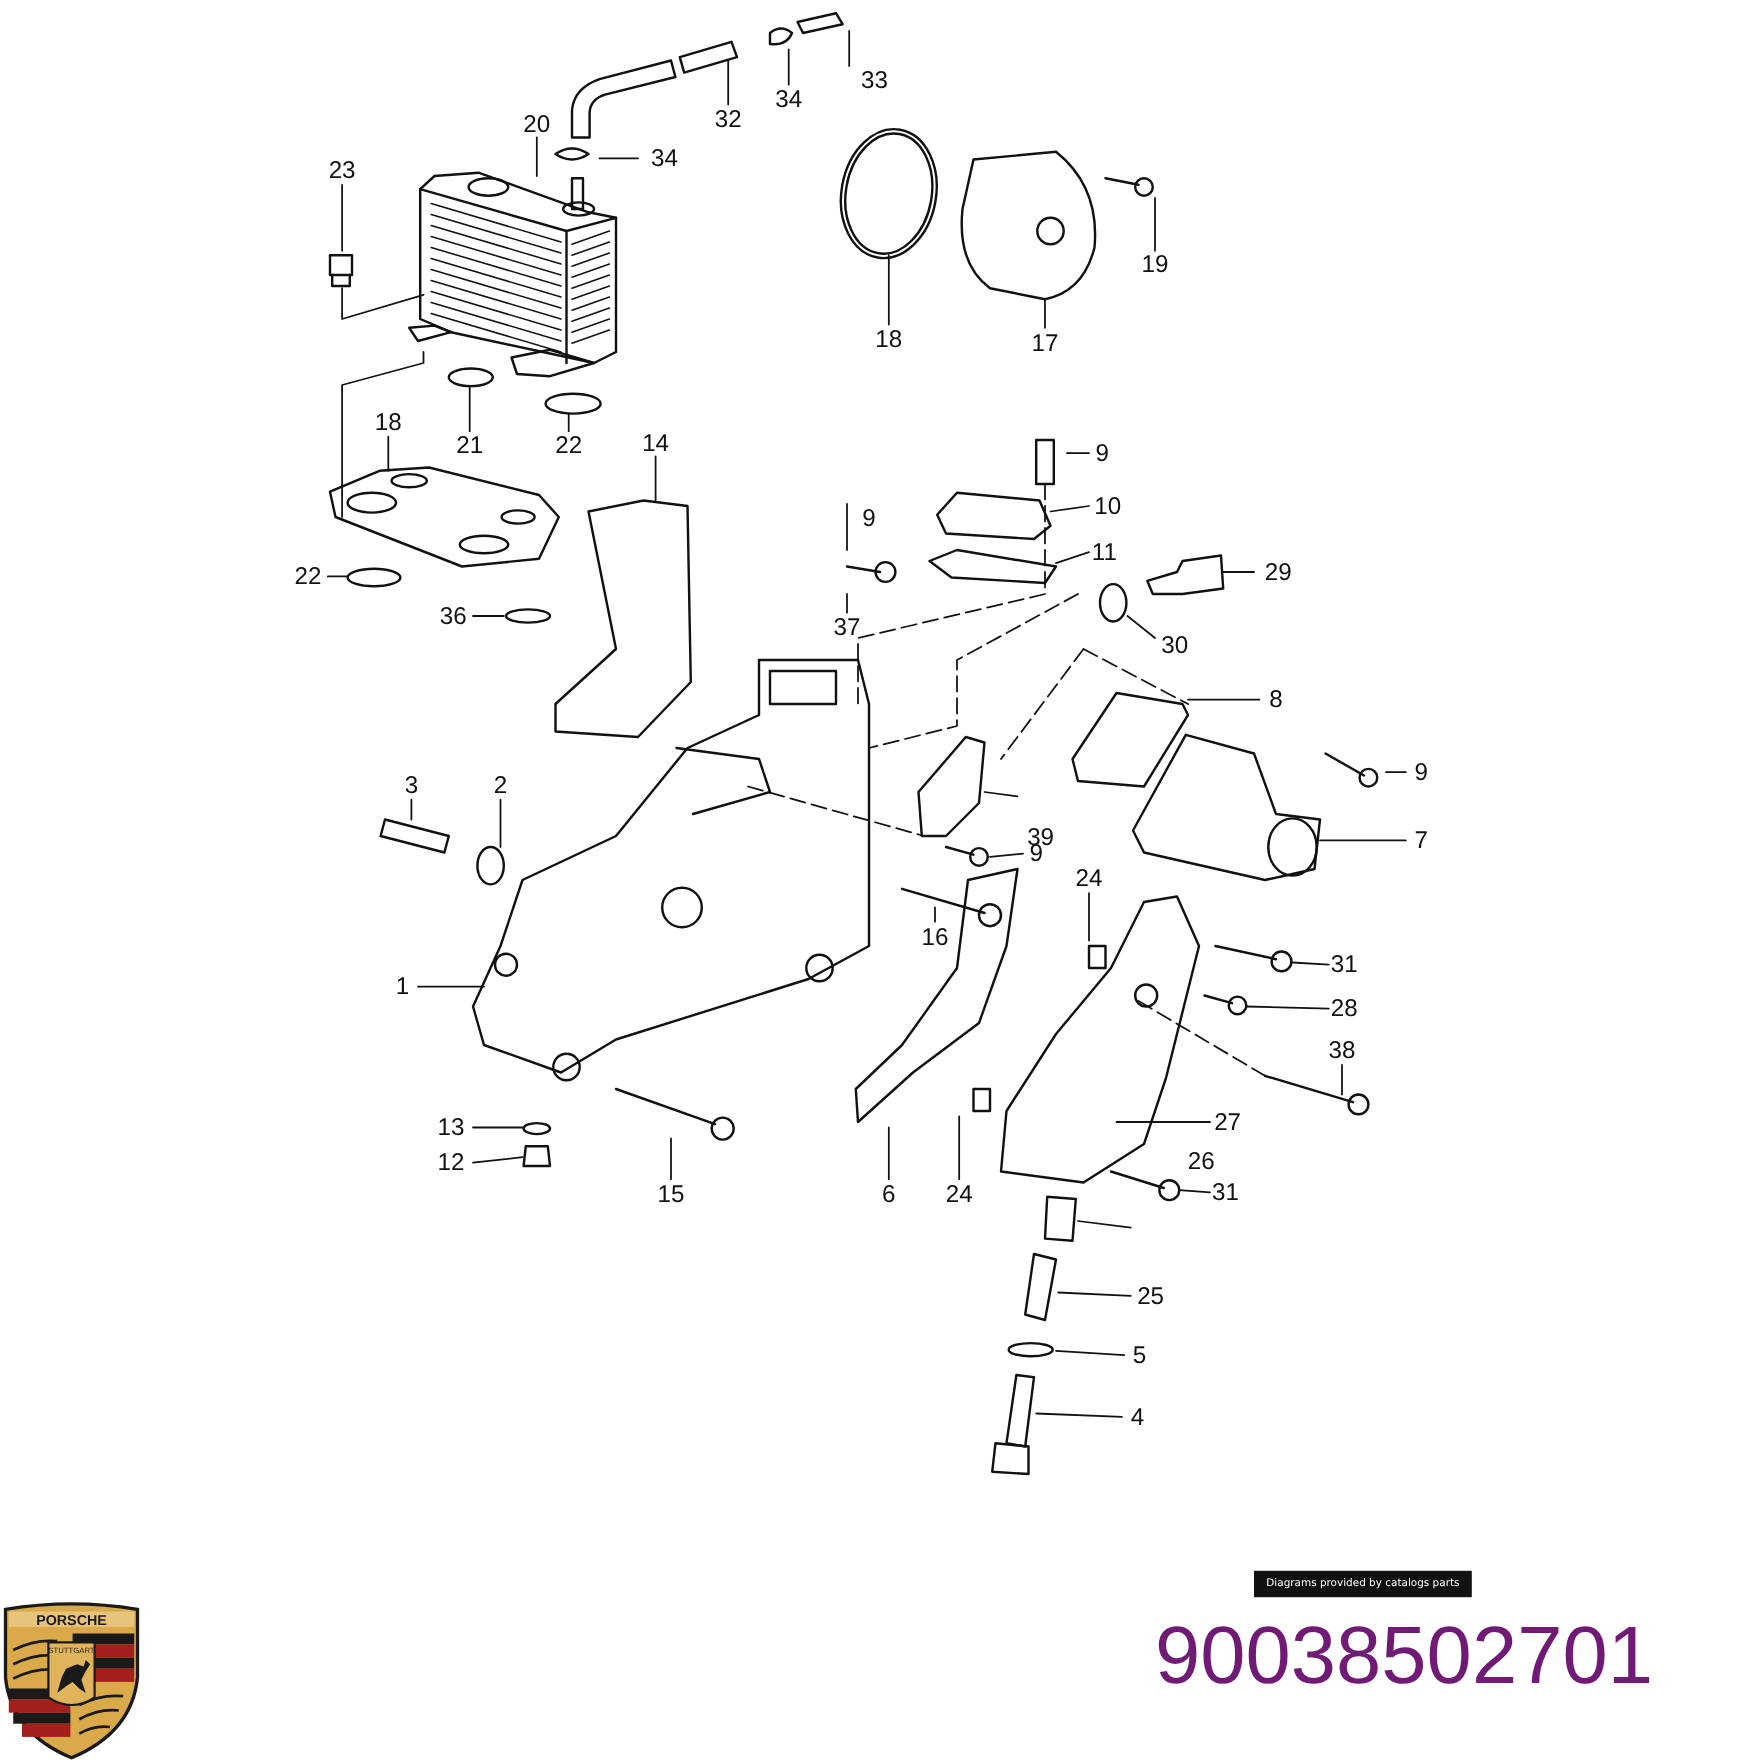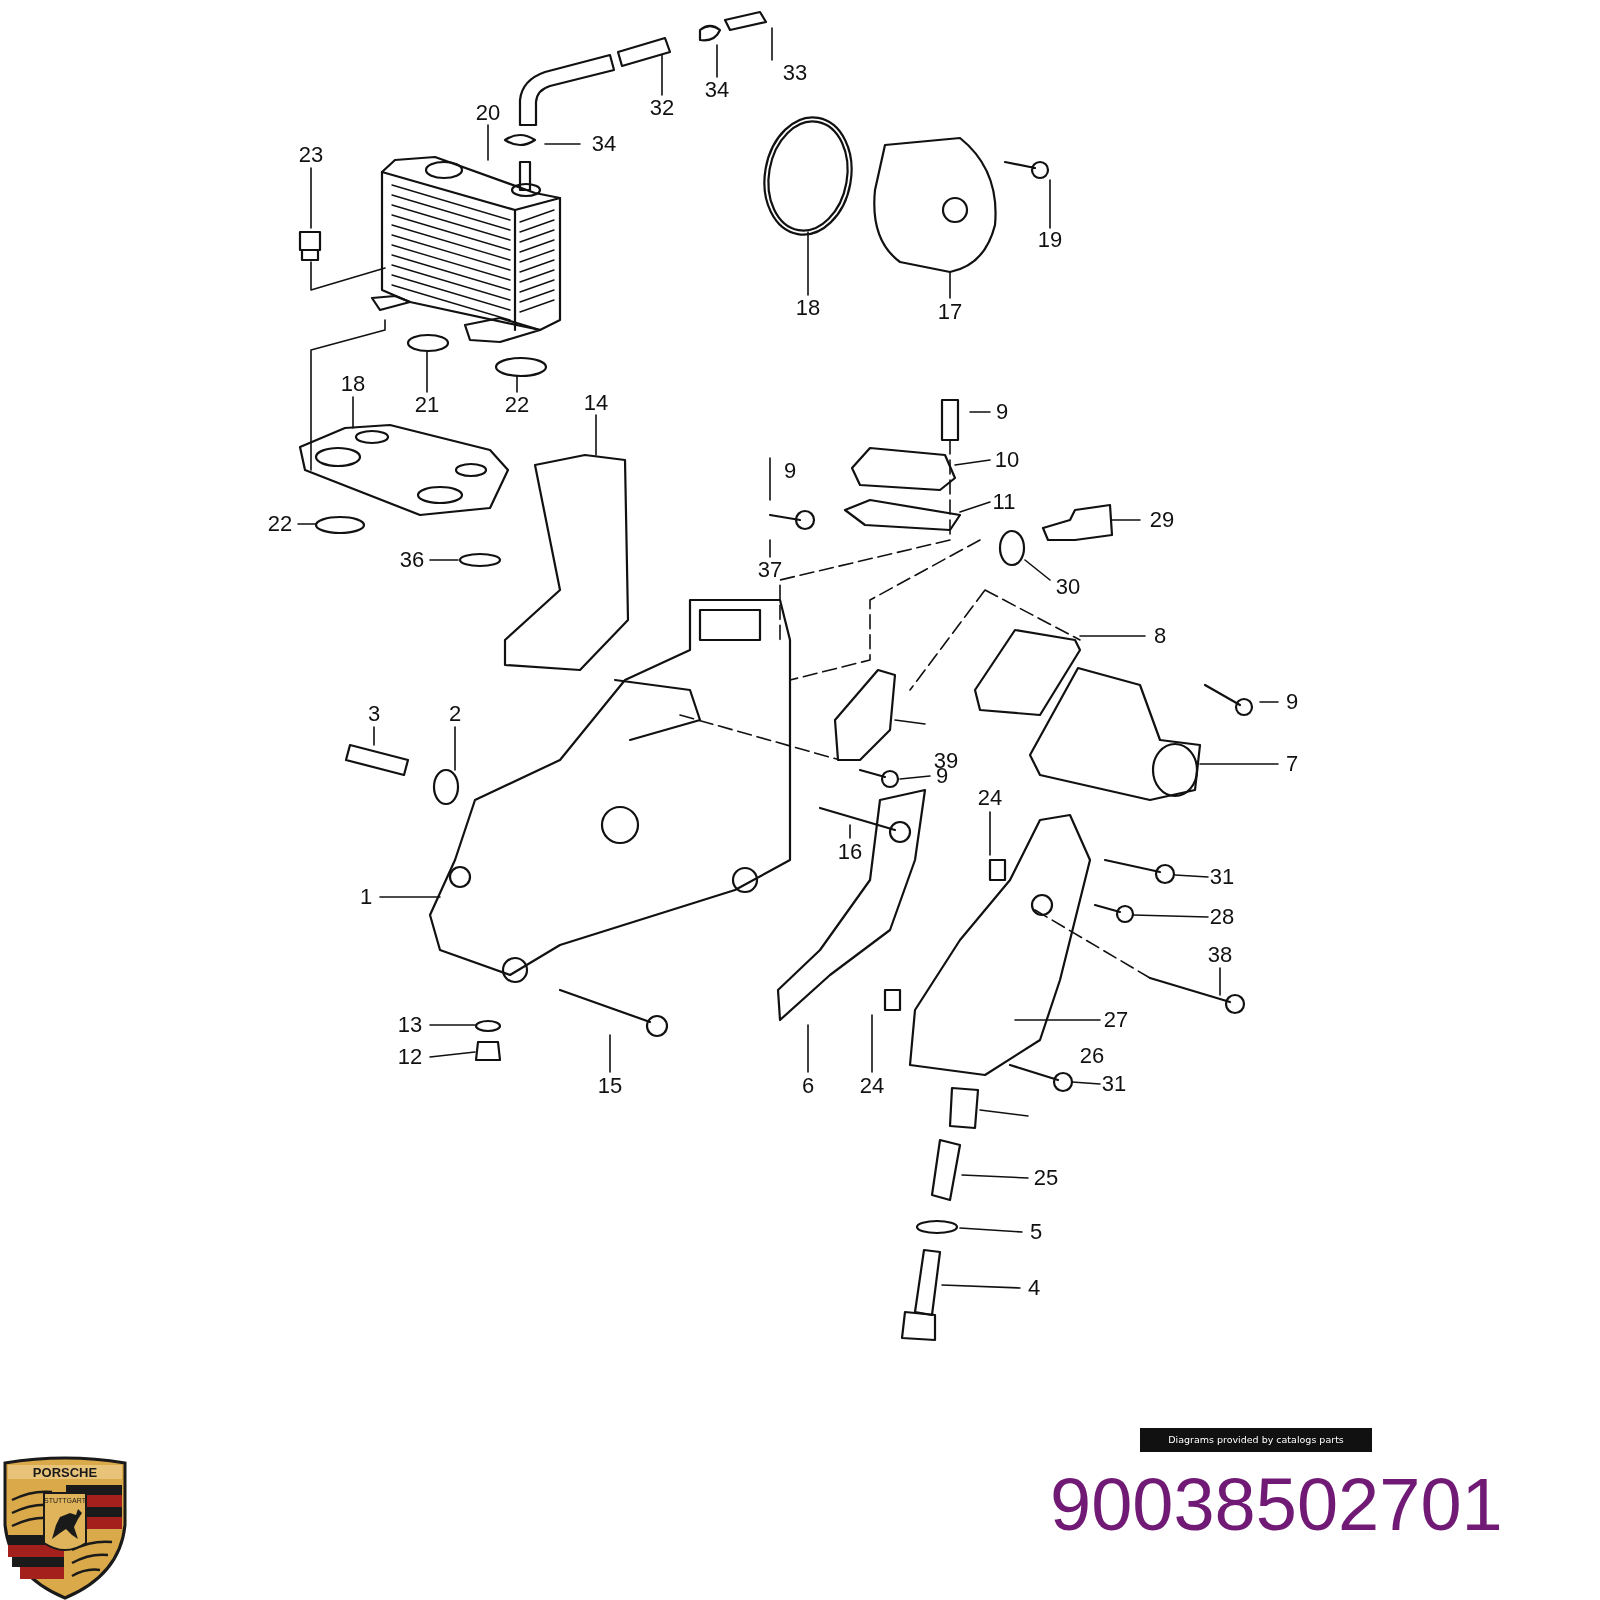--- a/index.html
+++ b/index.html
@@ -1,19 +1,19 @@
 <!DOCTYPE html>
 <html><head>
 <meta charset="utf-8">
 <style>
   html, body { margin:0; padding:0; background:#ffffff; }
   body { width:1600px; height:1600px; position:relative; overflow:hidden; font-family:"Liberation Sans", sans-serif; }
   #diagram { position:absolute; left:0; top:0; width:1600px; height:1600px; }
   .callout { position:absolute; font-family:"Liberation Sans", sans-serif; font-size:22px; color:#111; line-height:22px; transform:translate(-50%,-50%); white-space:nowrap; }
-  #credit-badge { position:absolute; left:1140px; top:1428px; width:232px; height:24px; background:#111; color:#fff; font-family:"DejaVu Sans", sans-serif; font-size:9.5px; line-height:24px; text-align:center; }
+  #credit-badge { position:absolute; left:1140px; top:1428px; width:198px; height:24px; background:#111; color:#fff; font-family:"DejaVu Sans", sans-serif; font-size:9.5px; line-height:24px; text-align:center; }
   #part-number { position:absolute; left:1050px; top:1460px; font-family:"Liberation Sans", sans-serif; font-size:74px; line-height:90px; color:#701a75; letter-spacing:0px; }
   #brand-logo { position:absolute; left:0; top:1455px; width:130px; height:145px; }
 </style>
 </head>
 <body>
 
 <svg id="diagram" viewBox="0 0 1600 1600" xmlns="http://www.w3.org/2000/svg">
   <g fill="none" stroke="#111" stroke-width="2.2" stroke-linejoin="round" stroke-linecap="round">
 
     <g>

